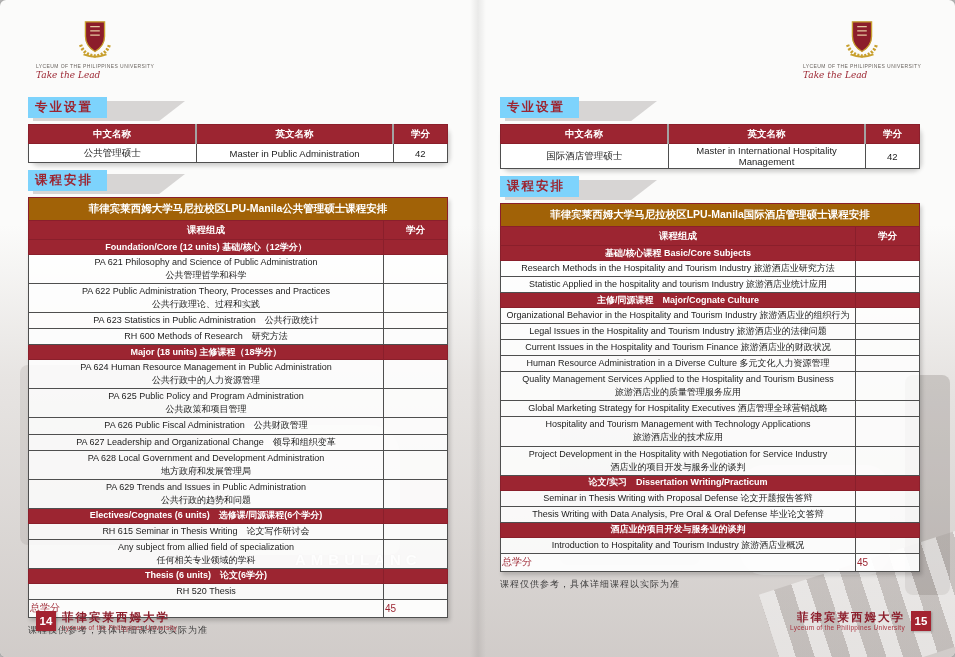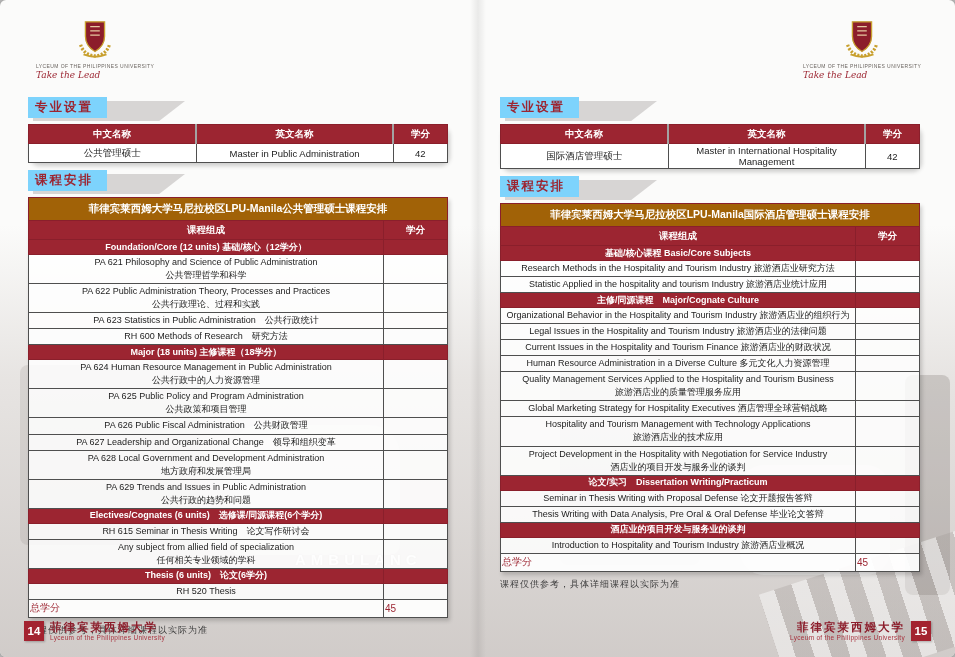--- a/index.html
+++ b/index.html
@@ -52,21 +52,21 @@
   .t-title td{background:#a16207;color:#fff;font-weight:bold;font-size:10.5px;height:20px;text-align:center;border:1px solid #8a1f2b;}
   .t-head td{background:#9c2531;color:#fff;font-weight:bold;font-size:9.5px;height:16px;text-align:center;border:1px solid #8a1f2b;}
   .t-head td + td{border-left:1px solid #fff;}
   .row-section td{background:#9c2531;color:#fff;font-weight:bold;font-size:9px;height:14px;text-align:center;border:1px solid #8a1f2b;padding:0 2px;}
   .row-section td + td{border-left:1px solid rgba(255,255,255,.9);}
   .row-course td{background:rgba(255,255,255,.84);color:#1c1c1c;font-size:9px;line-height:1.45;text-align:center;border:1px solid #4f4f4f;padding:1px 3px;height:13px;}
   .row-total td{background:rgba(255,255,255,.92);color:#9c2531;font-weight:normal;font-size:10px;height:15px;text-align:left;border:1px solid #4f4f4f;}
   .c-cred{width:57px;}
   
   .note{margin-top:6px;font-size:9px;color:#3c3c3c;letter-spacing:1px;}
-  .footer{position:absolute;bottom:16px;z-index:3;display:flex;align-items:flex-end;gap:6px;}
+  .footer{position:absolute;bottom:26px;z-index:3;display:flex;align-items:flex-end;gap:6px;margin-left:12px;}
   .pg-left .footer{left:24px;}
   .pg-right .footer{right:24px;}
   .badge{width:20px;height:20px;background:#a32330;color:#fff;font-weight:bold;font-size:11.5px;display:flex;align-items:center;justify-content:center;box-shadow:1px 1px 2px rgba(0,0,0,.25);}
   .fname .cn{color:#8c1d2b;font-weight:bold;font-size:11.5px;letter-spacing:2px;line-height:1.1;}
   .fname .en{color:#a8333f;font-size:6.5px;letter-spacing:.3px;}
   .pg-right .fname{text-align:right;}
 </style>
 </head>
 <body>
 

